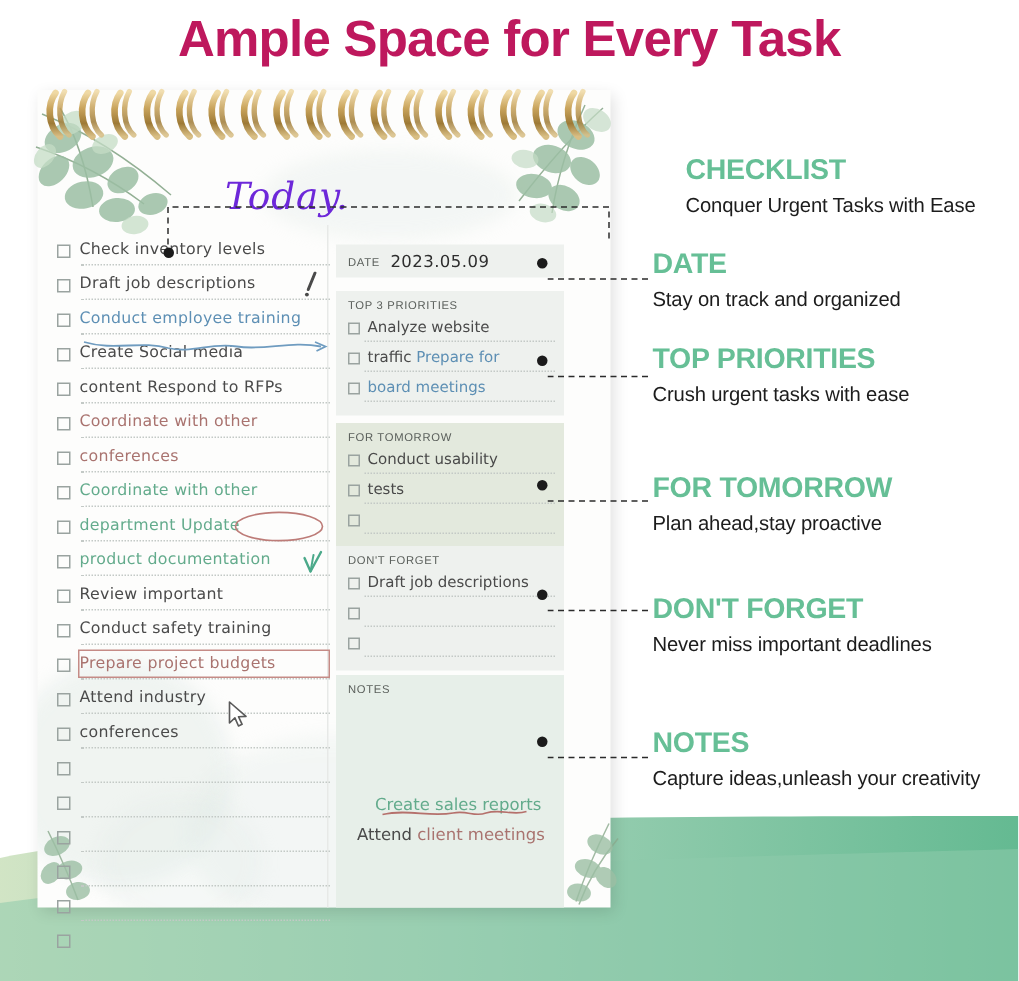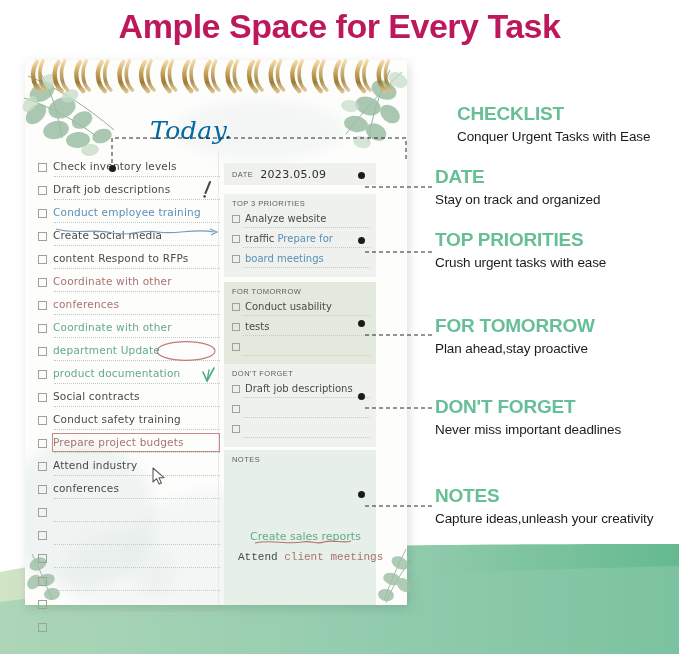--- a/index.html
+++ b/index.html
@@ -44,21 +44,21 @@
   .bot { position:absolute; z-index:4; pointer-events:none; }
   .bot-tl { left:18px; top:62px; }
   .bot-tr { left:310px; top:62px; }
   .bot-bl { left:26px; top:548px; }
   .bot-br { left:358px; top:545px; }
 
   
   .today {
     position:absolute; left:150px; top:116px; z-index:6;
     font-family:"DejaVu Serif", serif; font-style:italic;
-    font-size:25px; color:#0369a1; letter-spacing:.5px;
+    font-size:25px; color:#6d28d9; letter-spacing:.5px;
   }
 
   
   .checklist { position:absolute; left:38px; top:158px; width:180px; z-index:6; }
   .crow { height:23px; display:flex; align-items:flex-start; position:relative; }
   .cbox {
     width:9px; height:9px; border:1px solid #9aa3a0; background:transparent;
     margin-top:5px; flex:0 0 auto;
   }
   .ctext {
@@ -113,21 +113,21 @@
   .date-panel { position:absolute; left:224px; top:163px; width:152px; height:22px; background:#eef1ee; z-index:6;
                 display:flex; align-items:center; padding-left:8px; }
   .date-label { font-family:"Liberation Sans", sans-serif; font-size:7.5px; letter-spacing:.45px; color:#5a5f5b; }
   .date-value { font-family:"DejaVu Sans", sans-serif; font-size:11px; color:#2e2e2e; margin-left:7px; letter-spacing:.3px; }
 
   .notes-body {
     font-family:"DejaVu Sans", sans-serif; font-size:11px;
     padding:30px 0 0 14px; line-height:20px; white-space:nowrap;
   }
   .n1 { color:#63ab8c; padding-left:12px;margin-top:30px; }
-  .n2 { color:#4a4a4a;font-family:Liberation Mono, monospace; }
+  .n2 { color:#4a4a4a; }
   .n2 .red { color:#a9736f; }
   .n-squiggle { position:absolute; left:30px; top:84px; }
 
   
   .anno { position:absolute; z-index:7; }
   .anno-h {
     font-family:"Liberation Sans", sans-serif; font-size:19px; font-weight:bold;
     color:#66bf96; letter-spacing:-0.2px; white-space:nowrap;
   }
   .anno-s {
@@ -360,21 +360,21 @@
         <div class="cline"></div>
         <div class="ctext c-green">product documentation</div>
         <div class="glyph" style="left: 163px; top: 1px;"><svg width="16" height="20" viewBox="0 0 16 20">
             <path d="M2,6 L6,15 L13,2" fill="none" stroke="#4ba98a" stroke-width="1.6" stroke-linecap="round" stroke-linejoin="round"></path>
             <path d="M6,15 L8,4" fill="none" stroke="#4ba98a" stroke-width="1.3" stroke-linecap="round"></path>
           </svg></div>
       </div>
       <div class="crow">
         <div class="cbox"></div>
         <div class="cline"></div>
-        <div class="ctext c-dark">Social contracts</div>
+        <div class="ctext c-dark">Review important</div>
       </div>
       <div class="crow">
         <div class="cbox"></div>
         <div class="cline"></div>
         <div class="ctext c-dark">Conduct safety training</div>
       </div>
       <div class="crow">
         <div class="cbox"></div>
         <div class="cline"></div>
         <div class="ctext c-red">Prepare project budgets</div>

